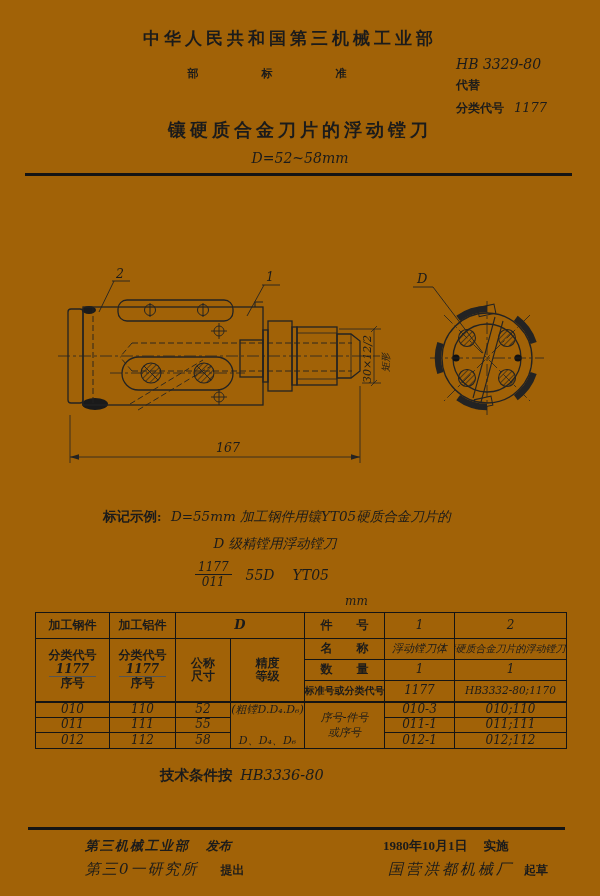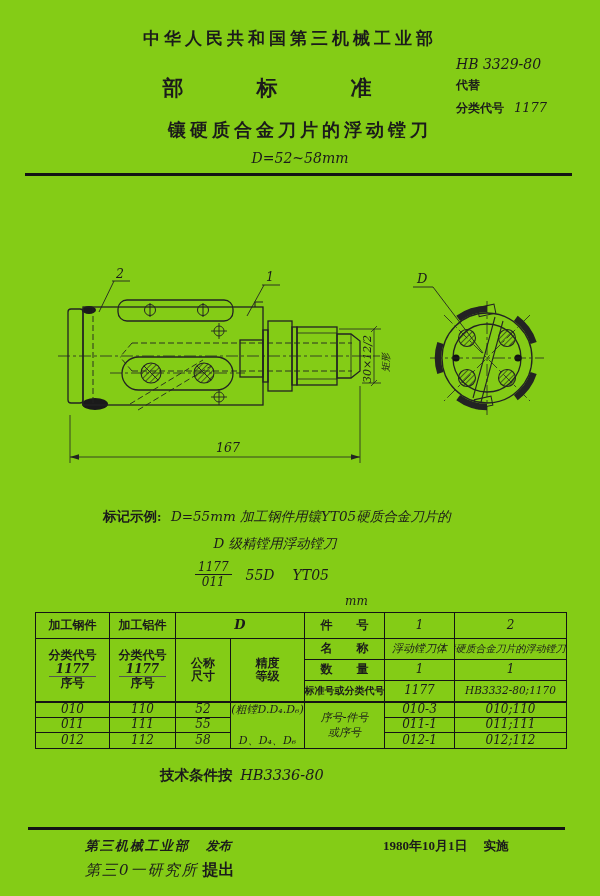--- a/index.html
+++ b/index.html
@@ -1,18 +1,18 @@
 <!DOCTYPE html>
 <html><head>
 <meta charset="utf-8">
 <style>
   html,body{margin:0;padding:0;background:#888;}
   .page{
     position:relative;width:600px;height:896px;margin:0 auto;
-    background:#84cc16;color:#1b1b1b;overflow:hidden;
+    background:#a16207;color:#1b1b1b;overflow:hidden;
     font-family:"Liberation Serif","DejaVu Serif",serif;
   }
   .abs{position:absolute;}
   .print{font-weight:bold;font-family:"Liberation Serif","DejaVu Serif",serif;}
   .hw{font-family:"DejaVu Serif",serif;font-style:italic;}
   .center{text-align:center;}
   .rule{background:#141414;}
   
   .std-table{
     position:absolute;left:35px;top:612px;width:530px;
@@ -38,21 +38,21 @@
   
   svg text{font-family:"DejaVu Serif",serif;font-style:italic;fill:#1b1b1b;}
 </style>
 </head>
 <body>
 
 <div class="page">
 
   <div class="abs print center" style="left:100px;top:27px;width:380px;font-size:17px;letter-spacing:4px;">中华人民共和国第三机械工业部</div>
 
-  <div class="abs print center" style="left:130px;top:74px;width:300px;font-size:21px;letter-spacing:26px;">部　标　准</div>
+  <div class="abs print center" style="left:130px;top:66px;width:300px;font-size:11px;letter-spacing:26px;">部　标　准</div>
 
   <div class="abs" style="left:456px;top:56px;">
     <div class="hw" style="font-size:14px;">HB 3329-80</div>
     <div class="print" style="font-size:12px;margin-top:5px;">代替</div>
     <div style="margin-top:4px;">
       <span class="print" style="font-size:12px;">分类代号</span>
       <span class="hw" style="font-size:13px;margin-left:6px;">1177</span>
     </div>
   </div>
 
@@ -287,16 +287,20 @@
   <div class="abs" style="left:85px;top:836px;white-space:nowrap;font-style:italic;">
     <span class="print" style="font-size:13px;letter-spacing:2px;">第三机械工业部</span>
     <span class="print" style="font-size:12.5px;margin-left:12px;">发布</span>
   </div>
   <div class="abs" style="left:383px;top:836px;white-space:nowrap;">
     <span class="print" style="font-size:13px;">1980年10月1日</span>
     <span class="print" style="font-size:12.5px;margin-left:12px;">实施</span>
   </div>
   <div class="abs" style="left:85px;top:860px;white-space:nowrap;">
     <span class="hw" style="font-size:15px;letter-spacing:2px;">第三0一研究所</span>
-    <span class="print" style="font-size:16px;margin-left:0;">提出</span>
+    <span class="print" style="font-size:12px;margin-left:18px;">提出</span>
+  </div>
+  <div class="abs" style="left:388px;top:860px;white-space:nowrap;">
+    <span class="hw" style="font-size:15px;letter-spacing:3px;">国营洪都机械厂</span>
+    <span class="print" style="font-size:12px;margin-left:6px;">起草</span>
   </div>
 
 </div>
 
 </body></html>

